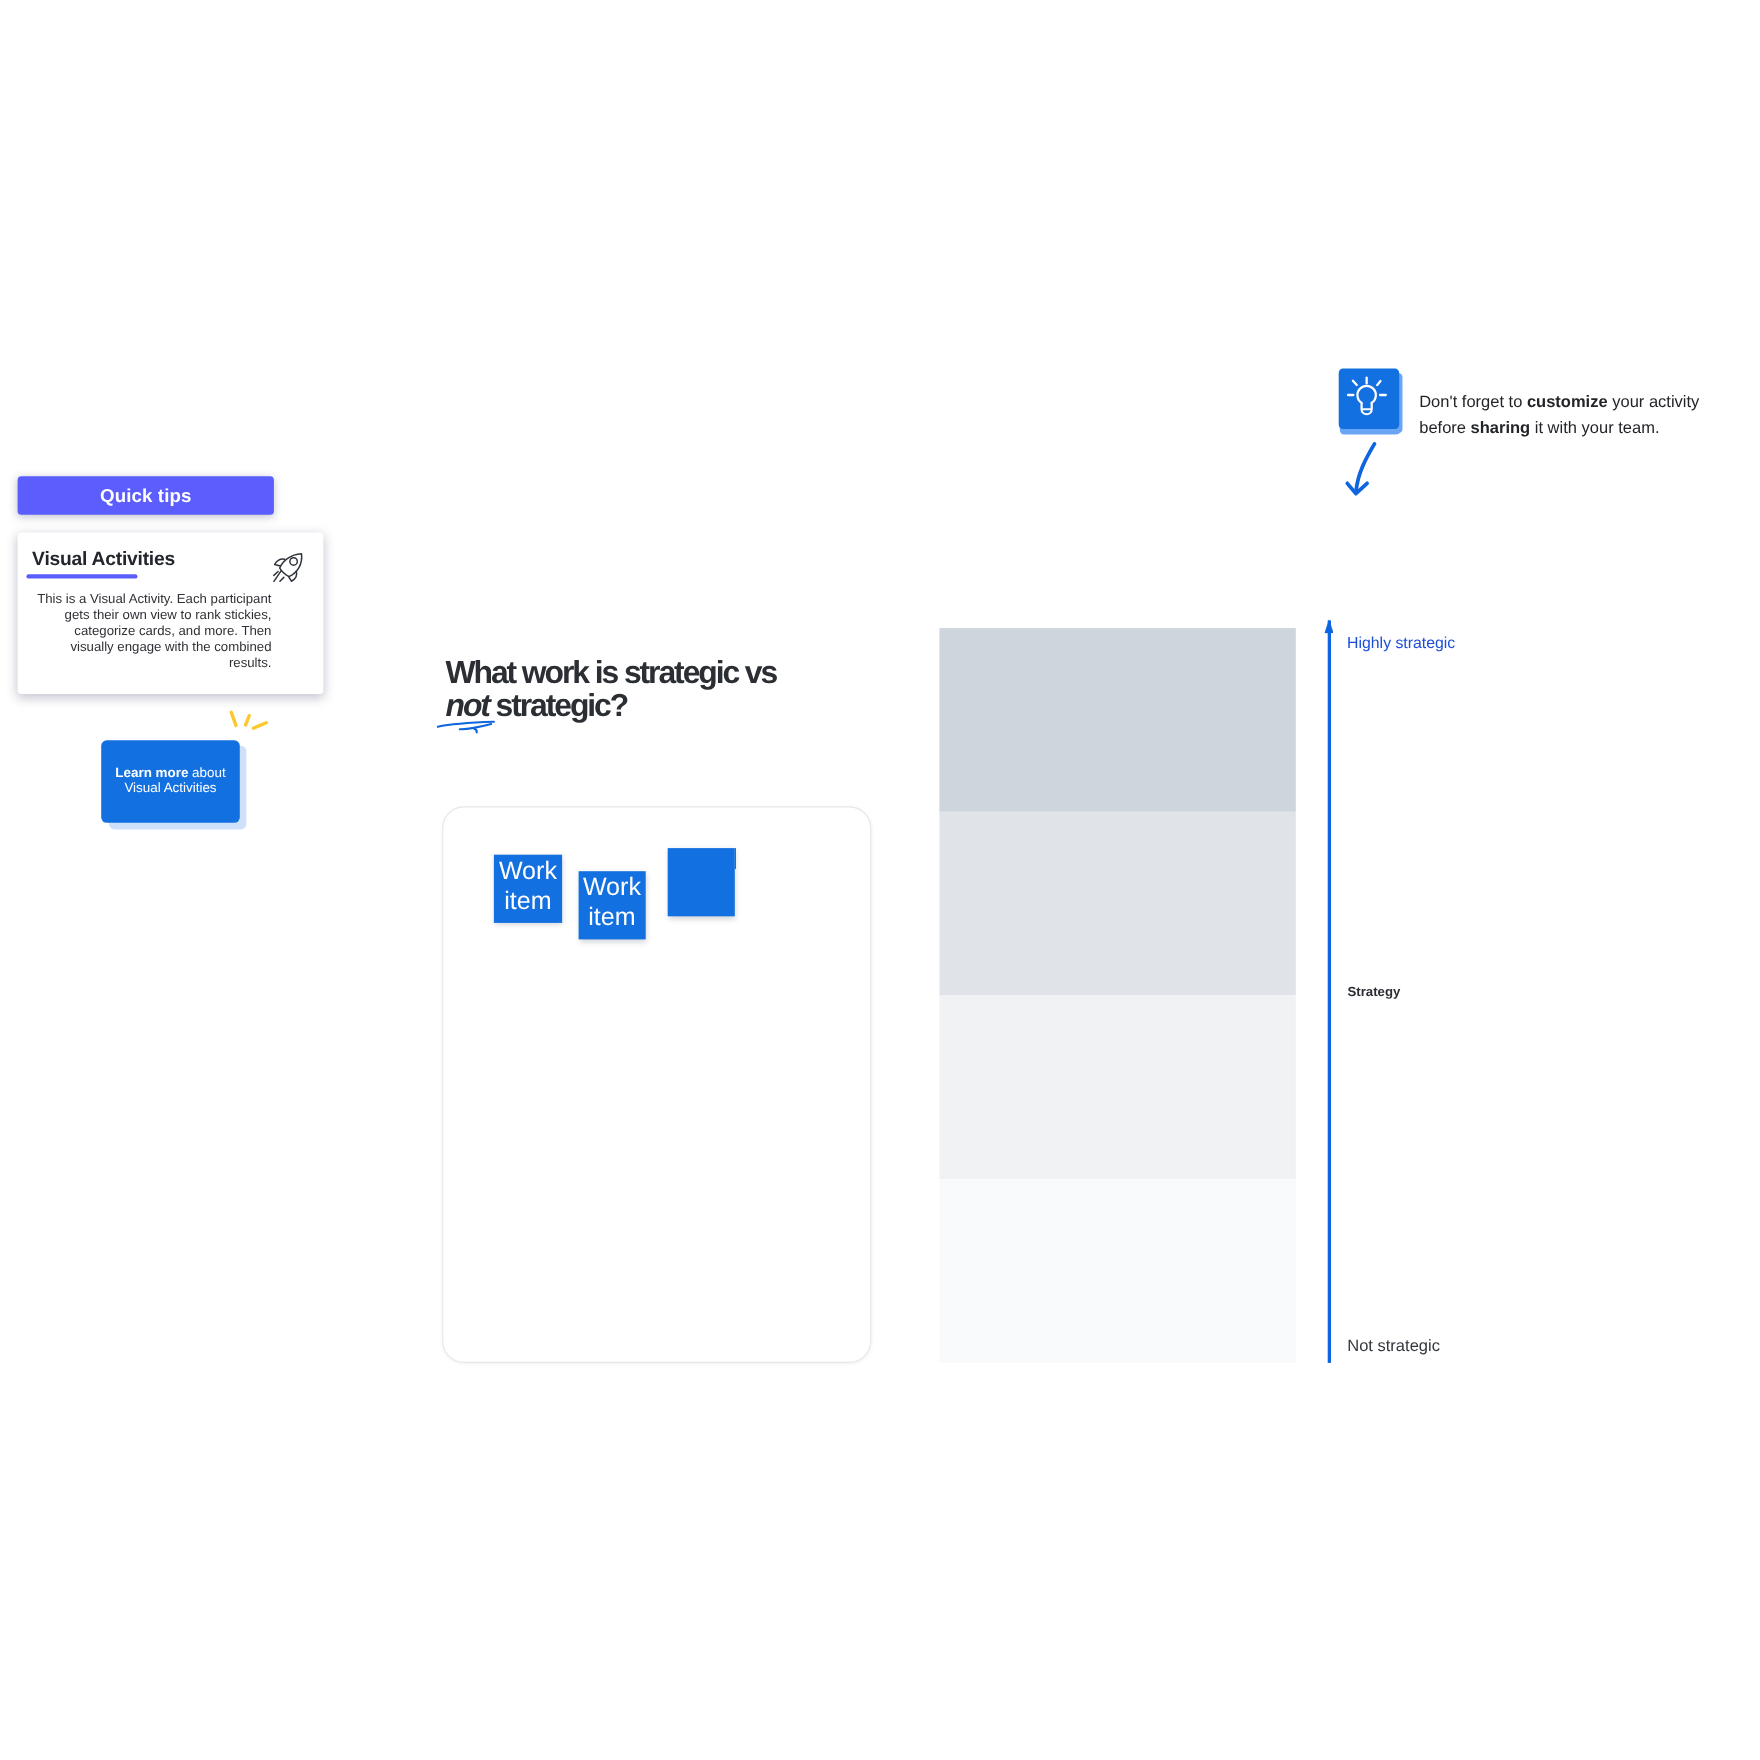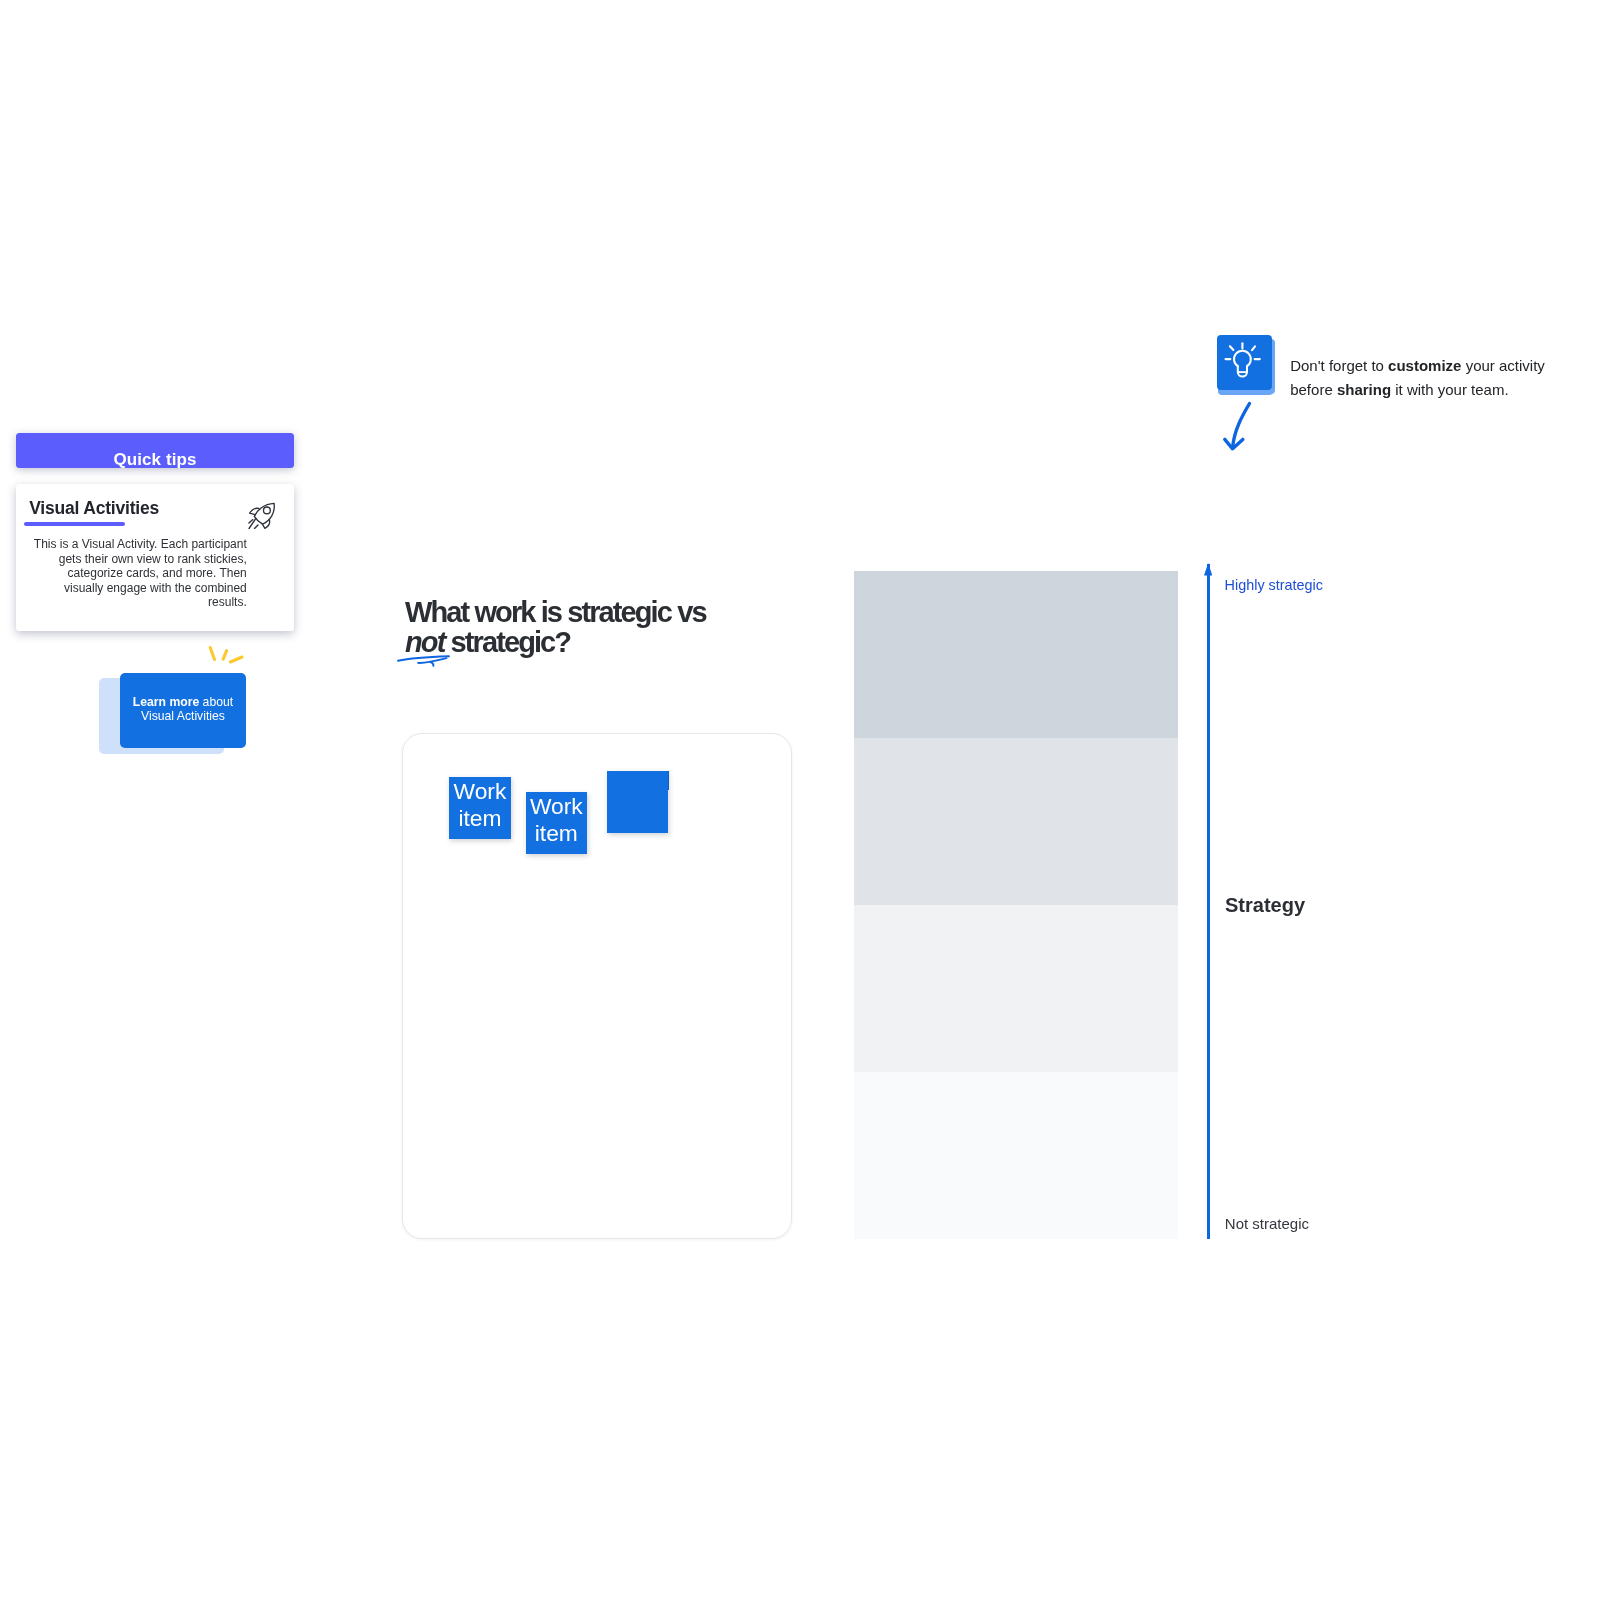--- a/index.html
+++ b/index.html
@@ -1,39 +1,39 @@
 <!DOCTYPE html>
 <html><head>
 <meta charset="utf-8">
 <style>
   html,body{margin:0;padding:0;}
   body{width:1600px;height:1600px;background:#ffffff;position:relative;overflow:hidden;
        font-family:"Liberation Sans",sans-serif;-webkit-font-smoothing:antialiased;}
   .abs{position:absolute;}
 
   
-  #qt-header{left:16px;top:432.8px;width:278px;height:35.4px;border-radius:3.5px;
+  #qt-header{left:16px;top:432.8px;width:233px;height:35.4px;border-radius:3.5px;
     background:#5b5dfc;box-shadow:0 2px 8px rgba(55,60,95,.30);
-    display:flex;align-items:flex-end;justify-content:center;}
+    display:flex;align-items:center;justify-content:center;}
   #qt-header-label{color:#fff;font-size:17px;font-weight:bold;letter-spacing:.1px;line-height:1;}
 
   #qt-card{left:16px;top:484.2px;width:277.8px;height:147px;border-radius:3.5px;background:#fff;
     box-shadow:0 3px 10px rgba(55,60,95,.30);}
   #qt-card-title{position:absolute;left:29.2px;top:500.0px;font-size:17.5px;font-weight:bold;color:#22252b;
     letter-spacing:-.2px;line-height:1;}
   #qt-underline{position:absolute;left:23.6px;top:521.6px;width:101.2px;height:4.7px;border-radius:3px;background:#5b5dfc;}
   #qt-card-body{position:absolute;left:29.8px;top:537.4px;width:217px;font-size:12px;line-height:14.4px;
     color:#2e3136;text-align:right;}
   #qt-rocket{position:absolute;left:244px;top:499px;width:36px;height:36px;}
 
   
   #sparkle{position:absolute;left:205px;top:644px;width:45px;height:26px;}
   #qt-cta-shadow{left:98.5px;top:678.3px;width:125.6px;height:75.6px;border-radius:5px;background:#cfe0fb;}
   #qt-cta{left:92.3px;top:672.5px;width:125.4px;height:75.5px;border-radius:5px;background:#1370e0;
-    display:flex;align-items:center;justify-content:center;text-align:center;margin-left:28px;}
+    display:flex;align-items:center;justify-content:center;text-align:center;}
   #qt-cta-text{color:#fff;font-size:12.2px;line-height:14px;position:relative;top:-1px;}
   #qt-cta-text b{font-weight:bold;}
 
   
   #hint-icon-shadow{left:1219.6px;top:338.8px;width:55px;height:55px;border-radius:4px;background:#6ba5f5;}
   #hint-icon-shadow2{left:1218.1px;top:339.8px;width:55px;height:55px;border-radius:4px;background:#6ba5f5;}
   #hint-icon{left:1216.6px;top:335px;width:55px;height:55px;border-radius:4px;background:#1370e0;}
   #hint-bulb{position:absolute;left:0px;top:0px;width:55px;height:55px;}
   #hint-text{position:absolute;left:1290.2px;top:340.2px;width:300px;font-size:15px;line-height:24.2px;color:#222428;margin-top:14px;}
   #hint-text b{font-weight:bold;}
@@ -53,21 +53,21 @@
     box-shadow:1px 2px 5px rgba(40,50,70,.22);}
   .sticky span{display:block;position:relative;top:-3.2px;}
   .sticky-behind{position:absolute;}
 
   
   #scale-col{left:854px;top:570.6px;width:324px;height:668px;}
   .band{position:absolute;left:0;width:100%;height:167px;}
   #scale-axis{position:absolute;left:1206.8px;top:564px;width:3.3px;height:674.6px;background:#0e65e0;}
   #scale-arrowhead{position:absolute;left:1204px;top:563.4px;width:8.4px;height:12.6px;}
   #scale-top-label{position:absolute;left:1224.6px;top:578.3px;font-size:14.4px;color:#1d4ed8;line-height:1;}
-  #scale-axis-label{position:absolute;left:1225px;top:895px;font-size:20px;font-weight:bold;color:#2b2e33;line-height:1;}
+  #scale-axis-label{position:absolute;left:1225px;top:895px;font-size:12px;font-weight:bold;color:#2b2e33;line-height:1;}
   #scale-bottom-label{position:absolute;left:1224.8px;top:1215.8px;font-size:15px;color:#34373d;line-height:1;}
 </style>
 </head>
 <body>
 
 <div class="abs" id="qt-header">
   <span id="qt-header-label">Quick tips</span>
 </div>
 
 <div class="abs" id="qt-card"></div>

